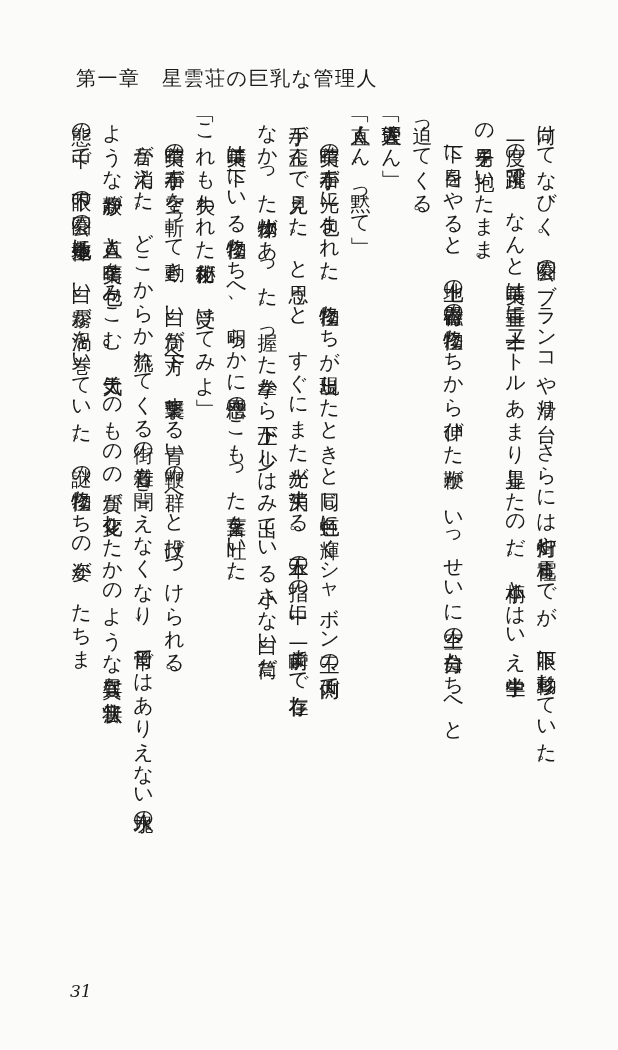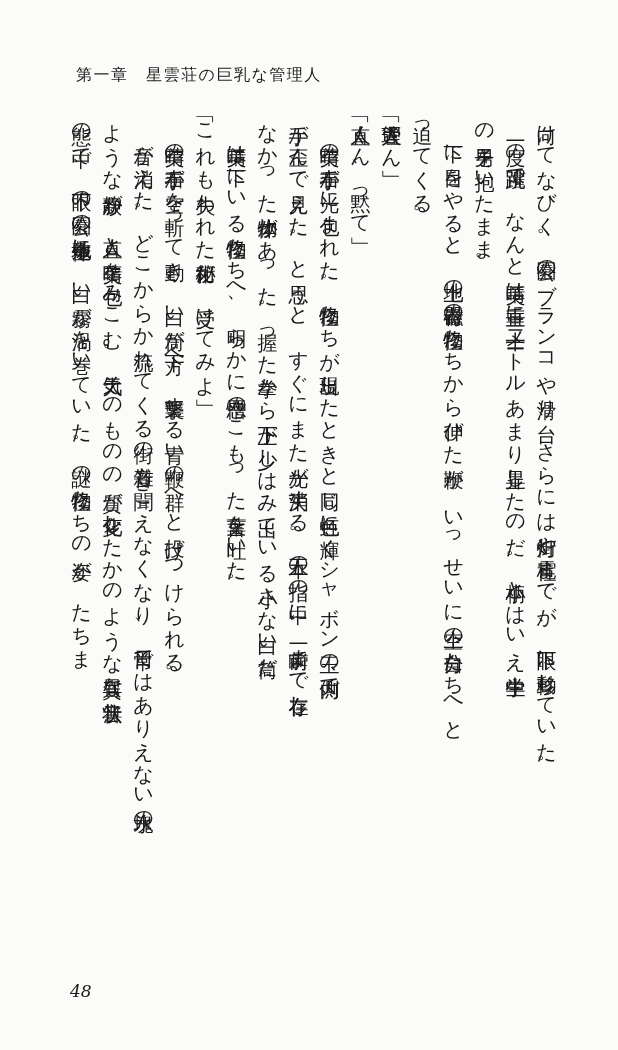--- a/index.html
+++ b/index.html
@@ -13,21 +13,21 @@
     height: 1050px;
     margin: 0 auto;
     overflow: hidden;
     font-family: "DejaVu Serif", "Liberation Serif", serif;
   }
   
   .chapter-header {
     position: absolute;
     left: 76px;
     top: 65px;
-    font-size: 16px;
+    font-size: 20px;
     letter-spacing: 1.5px;
     white-space: nowrap;
   }
   
   .body-text {
     position: absolute;
     top: 110px;
     right: 56px;
     width: 497px;
     height: 856px;
@@ -71,15 +71,15 @@
     <p>手が歪んで見えた。と思うと、すぐにまた光が消失する。五本の指の中に、一瞬前まで存在し</p>
     <p>なかった物体があった。握った拳から上下が少しはみ出ている小さな白い筒だ。</p>
     <p>　美晴は下にいる怪物たちへ、明らかに憎悪のこもった言葉を吐いた。</p>
     <p>「これも失われた秘術だ。受けてみよ」</p>
     <p>　美晴の右手が空を斬って動き、白い筒が下方へ、襲撃する青い鞭の群へと投げつけられる。</p>
     <p>　音が消えた。どこからか流れてくる街の雑音も聞こえなくなり、日常ではありえない氷塊の</p>
     <p>ような静寂が、直人と美晴を包みこむ。大気そのものの質が変化したかのような異質な無音状</p>
     <p>態の中で、眼下の公園の敷地全体に、白い霧が渦を巻いていた。謎の怪物たちの姿が、たちま</p>
   </div>
 
-  <div class="page-number">48</div>
+  <div class="page-number">31</div>
 
 </div>
 
 </body></html>

